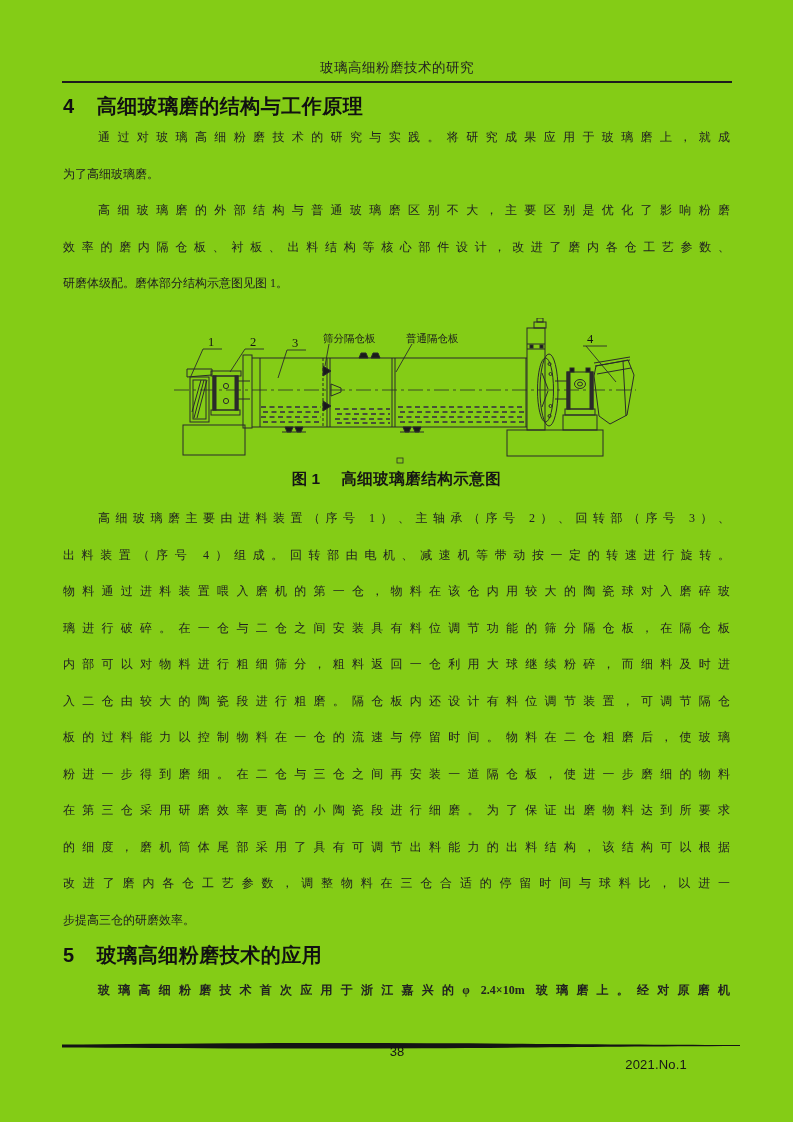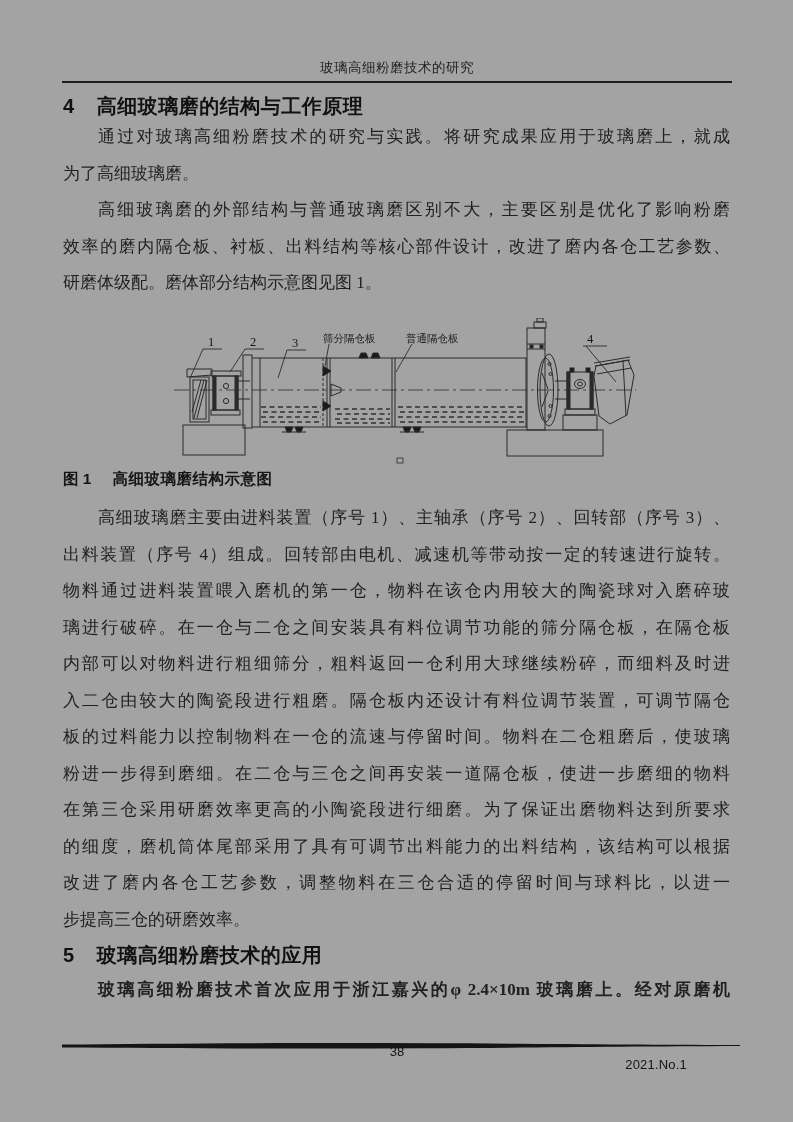--- a/index.html
+++ b/index.html
@@ -1,17 +1,17 @@
 <!DOCTYPE html>
 <html><head>
 <meta charset="utf-8">
 <style>
   html,body{margin:0;padding:0;background:#ffffff;}
   .page{
-    position:relative;width:793px;height:1122px;background:#a3a3a3;
+    position:relative;width:793px;height:1122px;background:#84cc16;
     font-family:"Liberation Serif","DejaVu Serif",serif;color:#1e1e1e;
     overflow:hidden;
   }
   .running-title{
     position:absolute;top:59px;left:62px;width:670px;text-align:center;
     font-size:13.5px;letter-spacing:.5px;color:#222;
   }
   .header-rule{
     position:absolute;top:81px;left:62px;width:670px;height:1.7px;background:#1d1d1d;
   }
@@ -23,28 +23,28 @@
   .sec-heading .h-num{display:inline-block;}
   .sec-heading .h-title{display:inline-block;margin-left:17px;letter-spacing:.5px;}
   .heading-4{top:83px;}
   .heading-5{top:932px;}
   .para{position:absolute;left:63px;width:667px;}
   .p1{top:119px;}
   .p2{top:192px;}
   .p3{top:500px;}
   .p5{top:972px;font-weight:bold;}
   .line{
-    height:36.5px;line-height:36.5px;font-size:17px;color:#212121;
+    height:36.5px;line-height:36.5px;font-size:12px;color:#212121;
     text-align:justify;text-align-last:justify;overflow:visible;white-space:nowrap;
   }
   .line.first{text-indent:35px;}
   .line.plast{text-align-last:left;white-space:normal;}
   .figure-wrap{position:absolute;top:318px;left:170px;width:470px;height:150px;}
   .fig-caption{
-    position:absolute;top:469px;left:63px;width:667px;text-align:left;
+    position:absolute;top:469px;left:63px;width:667px;text-align:center;
     font-family:"Liberation Sans","DejaVu Sans",sans-serif;
     font-weight:bold;font-size:15.5px;color:#151515;
   }
   .fig-caption .cap-title{margin-left:21px;letter-spacing:.5px;}
   .footer-rule{position:absolute;top:1035px;left:62px;width:678px;height:6px;}
   .footer-row{
     position:absolute;top:1044px;left:62px;width:670px;height:18px;
     font-family:"Liberation Sans","DejaVu Sans",sans-serif;font-size:13px;color:#161616;
   }
   .page-number{position:absolute;left:0;width:670px;text-align:center;top:0;}

